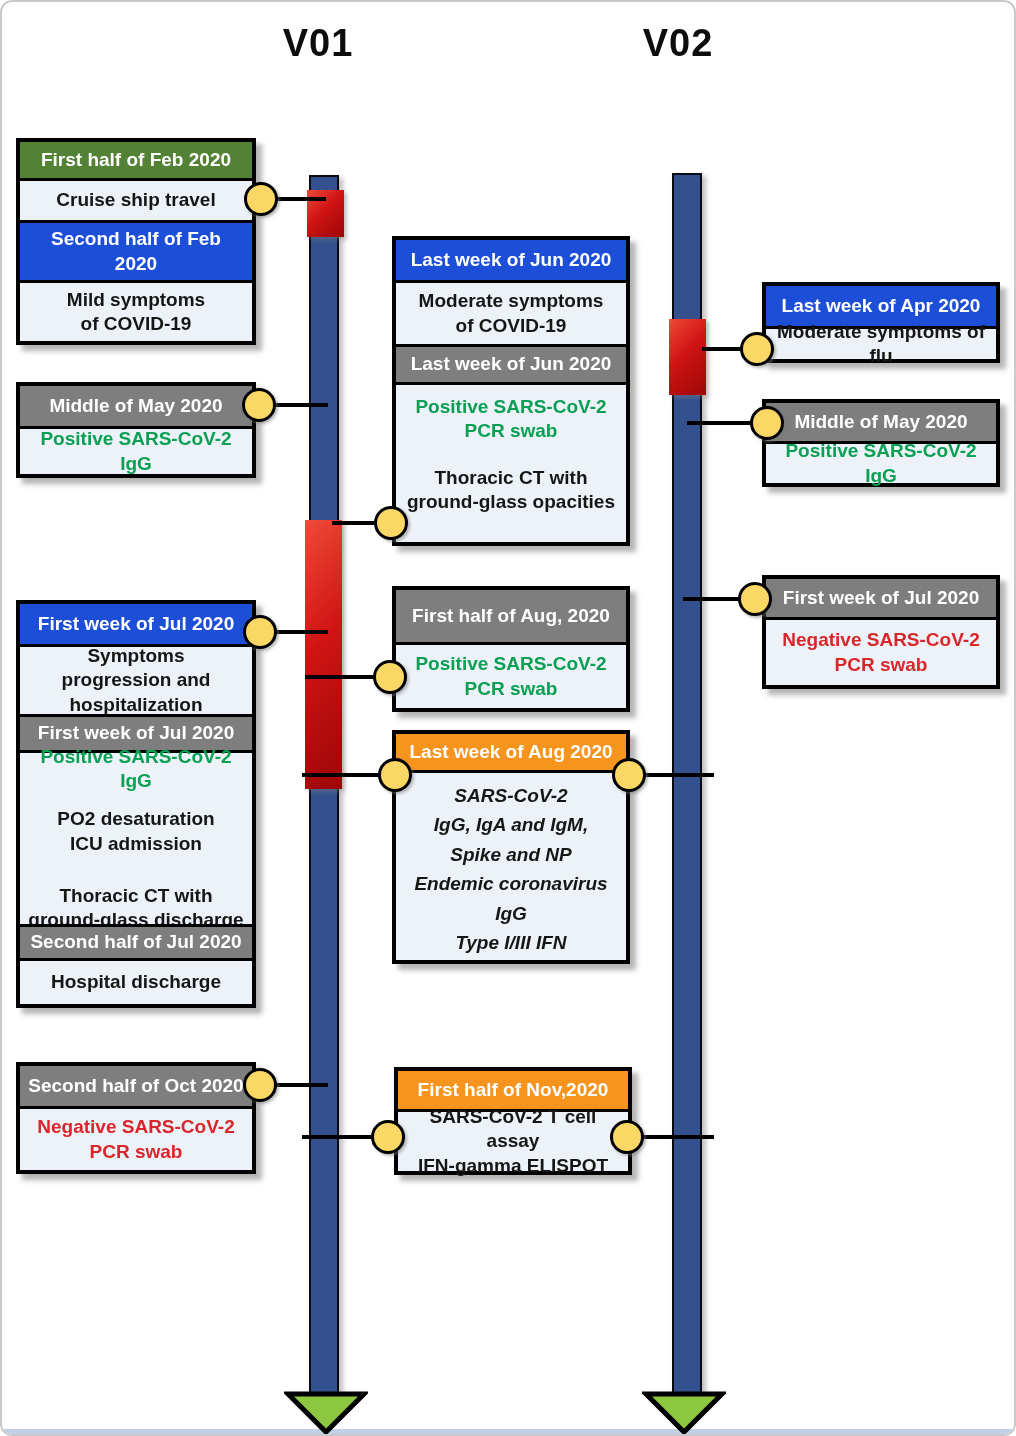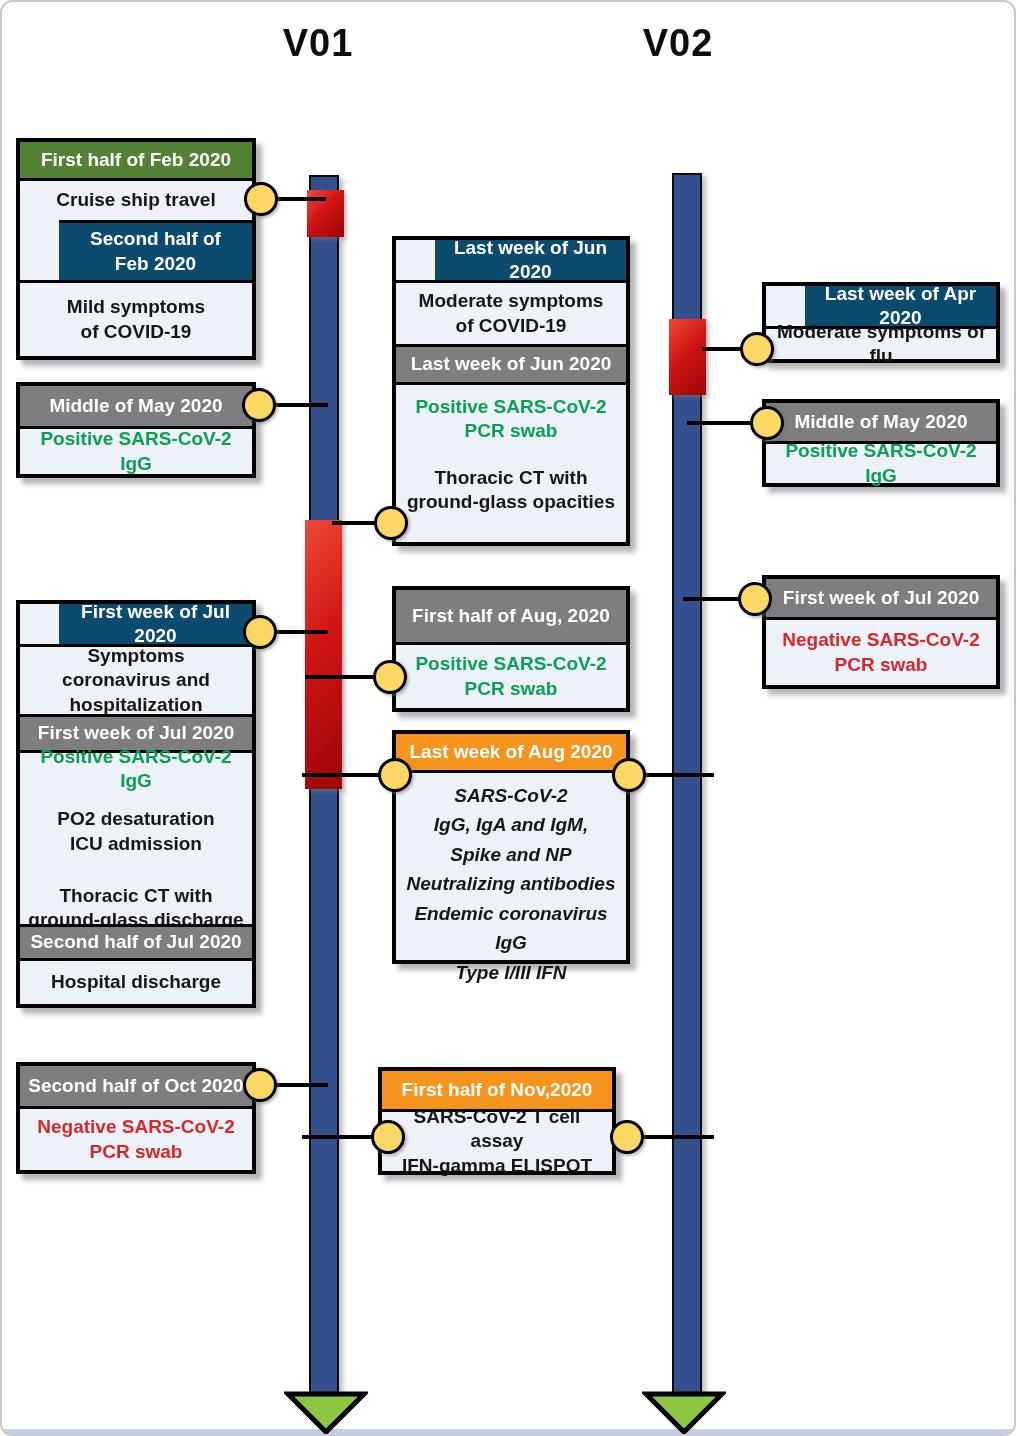--- a/index.html
+++ b/index.html
@@ -34,21 +34,21 @@
     box-shadow:6px 6px 5px rgba(120,120,120,.55);
     display:flex;flex-direction:column;z-index:4;
   }
   .sec{
     flex:none;display:flex;flex-direction:column;align-items:center;justify-content:center;
     text-align:center;font-size:19px;line-height:1.28;padding:2px 8px;
   }
   .sec + .sec{border-top:3px solid #000;}
   .hdr{color:#ffffff;}
   .hdr.green{background:#538135;}
-  .hdr.red{background:#0c4a6e;margin-left:39px;}
+  .hdr.red{background:#1d4ed8;}
   .hdr.gray{background:#7e7e7e;}
   .hdr.orange{background:#f7941d;}
   .bodysec{background:#edf1f8;color:#161616;}
   .t-green{color:#0aa053;}
   .t-red{color:#d9262b;}
   .t-black{color:#161616;text-align:center;}
   .roomy{line-height:1.55;font-style:italic;}
   .bottom-strip{position:absolute;left:0;top:1427px;width:100%;height:7px;background:#c2d0e6;z-index:0;}
 </style>
 </head>
@@ -85,36 +85,36 @@
   <div class="cline" style="left:700px;top:345px;width:55px"></div>
   <div class="cline" style="left:685px;top:419px;width:81px"></div>
   <div class="cline" style="left:681px;top:595px;width:73px"></div>
 
   <div class="box" style="left:14px;top:136px;width:240px">
     <div class="sec hdr green" style="height:36px">First half of Feb 2020</div>
     <div class="sec bodysec" style="height:42px">
       <div class="t-black">Cruise ship travel</div>
     </div>
     <div class="sec hdr red" style="height:60px;padding:0 30px">Second half of Feb 2020</div>
-    <div class="sec bodysec" style="height:76px;padding:0 40px">
+    <div class="sec bodysec" style="height:61px;padding:0 40px">
       <div class="t-black">Mild symptoms of COVID-19</div>
     </div>
   </div>
 
   <div class="box" style="left:14px;top:380px;width:240px">
     <div class="sec hdr gray" style="height:40px">Middle of May 2020</div>
     <div class="sec bodysec" style="height:48px">
       <div class="t-green">Positive SARS-CoV-2 IgG</div>
     </div>
   </div>
 
   <div class="box" style="left:14px;top:598px;width:240px">
     <div class="sec hdr red" style="height:40px">First week of Jul 2020</div>
     <div class="sec bodysec" style="height:70px;padding:0 20px">
-      <div class="t-black">Symptoms coronavirus and hospitalization</div>
+      <div class="t-black">Symptoms progression and hospitalization</div>
     </div>
     <div class="sec hdr gray" style="height:36px">First week of Jul 2020</div>
     <div class="sec bodysec" style="height:174px">
       <div class="t-green">Positive SARS-CoV-2 IgG</div>
       <div class="t-black" style="margin-top:14px">PO2 desaturation</div>
       <div class="t-black">ICU admission</div>
       <div class="t-black" style="margin-top:28px">Thoracic CT with</div>
       <div class="t-black">ground-glass discharge</div>
     </div>
     <div class="sec hdr gray" style="height:34px">Second half of Jul 2020</div>
@@ -148,27 +148,26 @@
       <div class="t-green">Positive SARS-CoV-2 PCR swab</div>
     </div>
   </div>
 
   <div class="box" style="left:390px;top:728px;width:238px">
     <div class="sec hdr orange" style="height:36px">Last week of Aug 2020</div>
     <div class="sec bodysec roomy" style="height:190px;justify-content:flex-start;padding-top:8px">
       <div class="t-black">SARS-CoV-2</div>
       <div class="t-black">IgG, IgA and IgM,</div>
       <div class="t-black">Spike and NP</div>
-      <div class="t-black">Neutralizing antibodies</div>
       <div class="t-black">Endemic coronavirus IgG</div>
       <div class="t-black">Type I/III IFN</div>
     </div>
   </div>
 
-  <div class="box" style="left:376px;top:1065px;width:238px">
+  <div class="box" style="left:392px;top:1065px;width:238px">
     <div class="sec hdr orange" style="height:38px">First half of Nov,2020</div>
     <div class="sec bodysec" style="height:62px">
       <div class="t-black">SARS-CoV-2 T cell assay</div>
       <div class="t-black">IFN-gamma ELISPOT</div>
     </div>
   </div>
 
   <div class="box" style="left:760px;top:280px;width:238px">
     <div class="sec hdr red" style="height:40px">Last week of Apr 2020</div>
     <div class="sec bodysec" style="height:33px">

